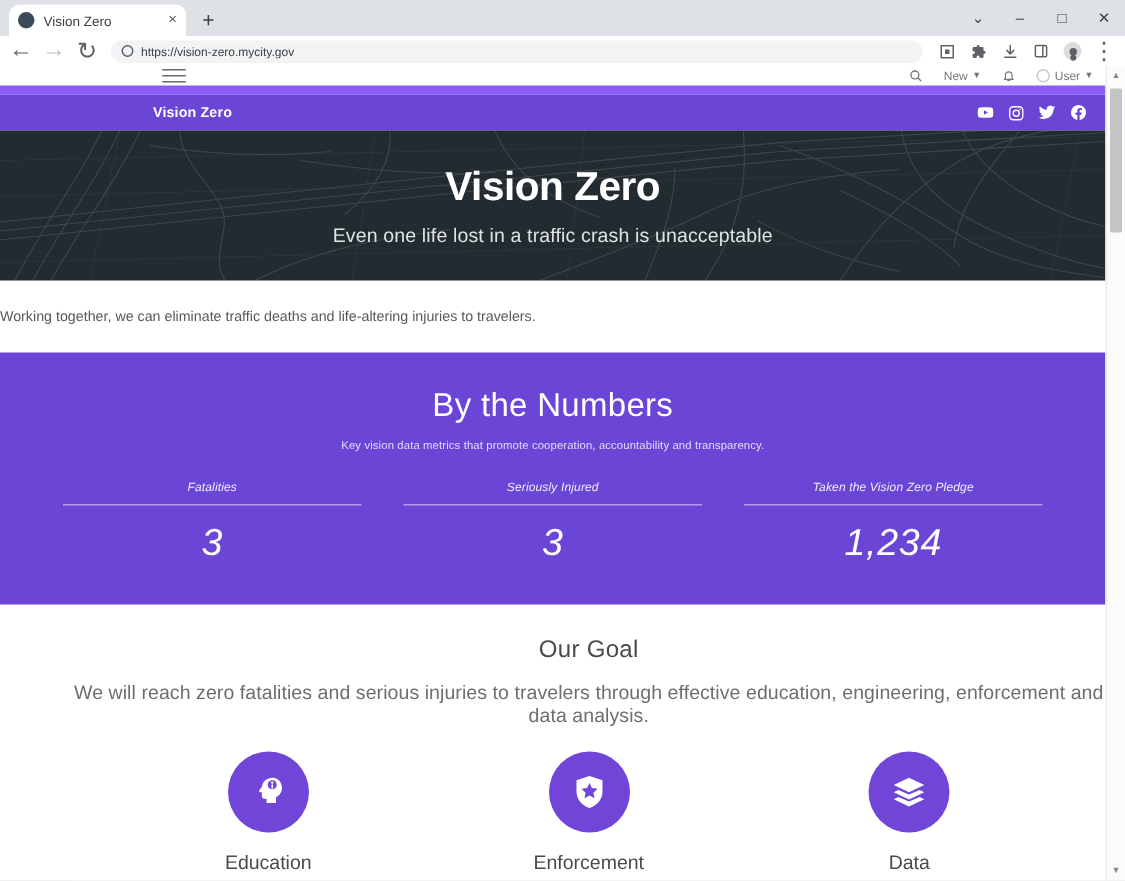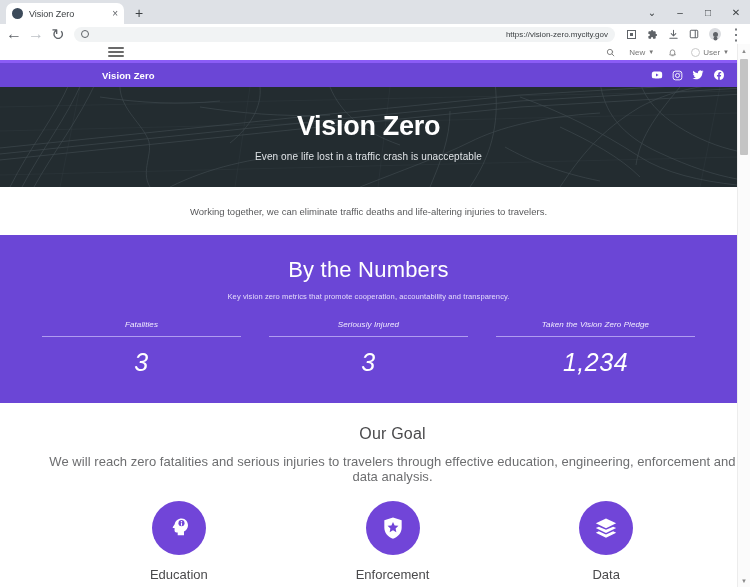--- a/index.html
+++ b/index.html
@@ -50,21 +50,21 @@
     padding: 0 4px; gap: 2px;
   }
   .nav-ico {
     width: 20px; height: 18px; display: flex; align-items: center;
     justify-content: center; color: #5f6368; cursor: pointer; flex: none;
   }
   .nav-ico.dim { color: #bdc1c6; }
   .omnibox {
     flex: 1; height: 15px; background: #f1f3f4; border-radius: 8px;
     display: flex; align-items: center; gap: 5px; padding: 0 7px;
-    margin: 0 4px; min-width: 0; justify-content: space-between;
+    margin: 0 4px; min-width: 0;
   }
   .omni-lock {
     width: 8px; height: 8px; border-radius: 50%;
     border: 1.2px solid #5f6368; flex: none; position: relative;
   }
   .omni-url {
     font-size: 8px; color: #3c4043; white-space: nowrap;
     overflow: hidden; text-overflow: ellipsis;
   }
   .nav-right { display: flex; align-items: center; gap: 1px; }
@@ -85,21 +85,21 @@
   
   .viewport {
     position: absolute; left: 0; top: 44px; width: 750px; height: 543px;
     background: #fff; overflow: hidden;
   }
   .page { width: 737px; height: 543px; position: relative; background: #fff; }
 
   
   .site-toolbar {
     height: 19px; background: #fff; display: flex; align-items: center;
-    padding: 0 8px; border-bottom: 3px solid #8b5cf6;
+    padding: 0 8px; border-bottom: 6px solid #8b5cf6;
   }
   .hamburger { width: 16px; margin-left: 100px; cursor: pointer; }
   .hamburger span {
     display: block; height: 1.6px; background: #6a6a6a; margin: 2.4px 0;
     border-radius: 1px;
   }
   .toolbar-spacer { flex: 1; }
   .tb-item {
     display: flex; align-items: center; gap: 3px; font-size: 8px;
     color: #777; margin-left: 14px; cursor: pointer; white-space: nowrap;
@@ -128,27 +128,27 @@
     display: flex; flex-direction: column; align-items: center;
     justify-content: center;
   }
   .hero-map { position: absolute; inset: 0; opacity: .55; }
   .hero-inner { position: relative; z-index: 2; text-align: center; }
   .hero-title {
     color: #fff; font-size: 27px; font-weight: bold; letter-spacing: -.3px;
     line-height: 1.1;
   }
   .hero-sub {
-    color: #dfe3e6; font-size: 10px; margin-top: 9px; letter-spacing: .1px;
+    color: #dfe3e6; font-size: 13px; margin-top: 9px; letter-spacing: .1px;
   }
 
   
   .intro {
     height: 48px; background: #fff; display: flex; align-items: center;
-    justify-content: center;
+    justify-content: flex-start;
   }
   .intro p { font-size: 9.5px; color: #58595b; }
 
   
   .numbers {
     background: #6b46d6; padding: 22px 0 26px; text-align: center;
     position: relative; overflow: hidden;
   }
   .numbers-title {
     color: #fff; font-size: 22px; font-weight: normal; letter-spacing: .2px;
@@ -372,21 +372,21 @@
           <div class="hero-sub">Even one life lost in a traffic crash is unacceptable</div>
         </div>
       </div>
 
       <div class="intro">
         <p>Working together, we can eliminate traffic deaths and life-altering injuries to travelers.</p>
       </div>
 
       <div class="numbers">
         <div class="numbers-title">By the Numbers</div>
-        <div class="numbers-sub">Key vision zero metrics that promote cooperation, accountability and transparency.</div>
+        <div class="numbers-sub">Key vision data metrics that promote cooperation, accountability and transparency.</div>
         <div class="stats">
           <div class="stat">
             <div class="stat-label">Fatalities</div>
             <div class="stat-rule"></div>
             <div class="stat-value">3</div>
           </div>
           <div class="stat">
             <div class="stat-label">Seriously Injured</div>
             <div class="stat-rule"></div>
             <div class="stat-value">3</div>

